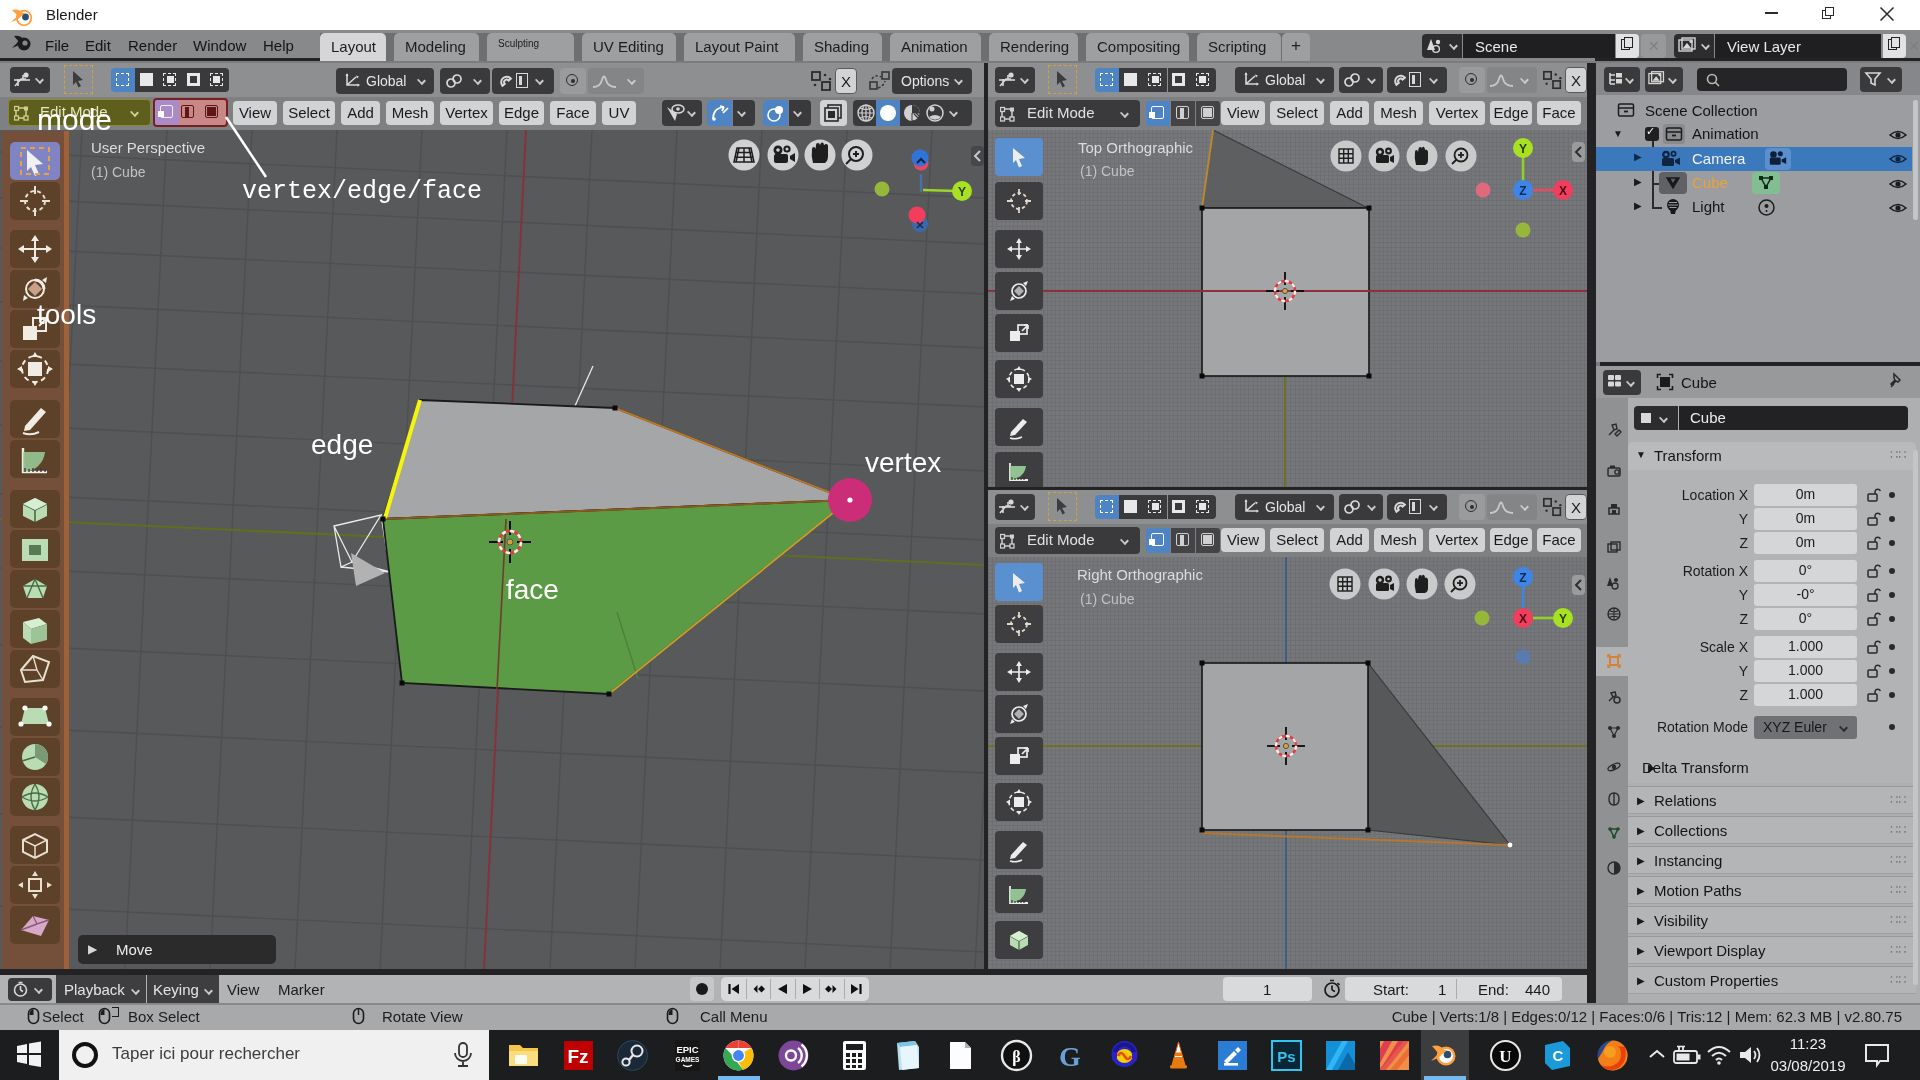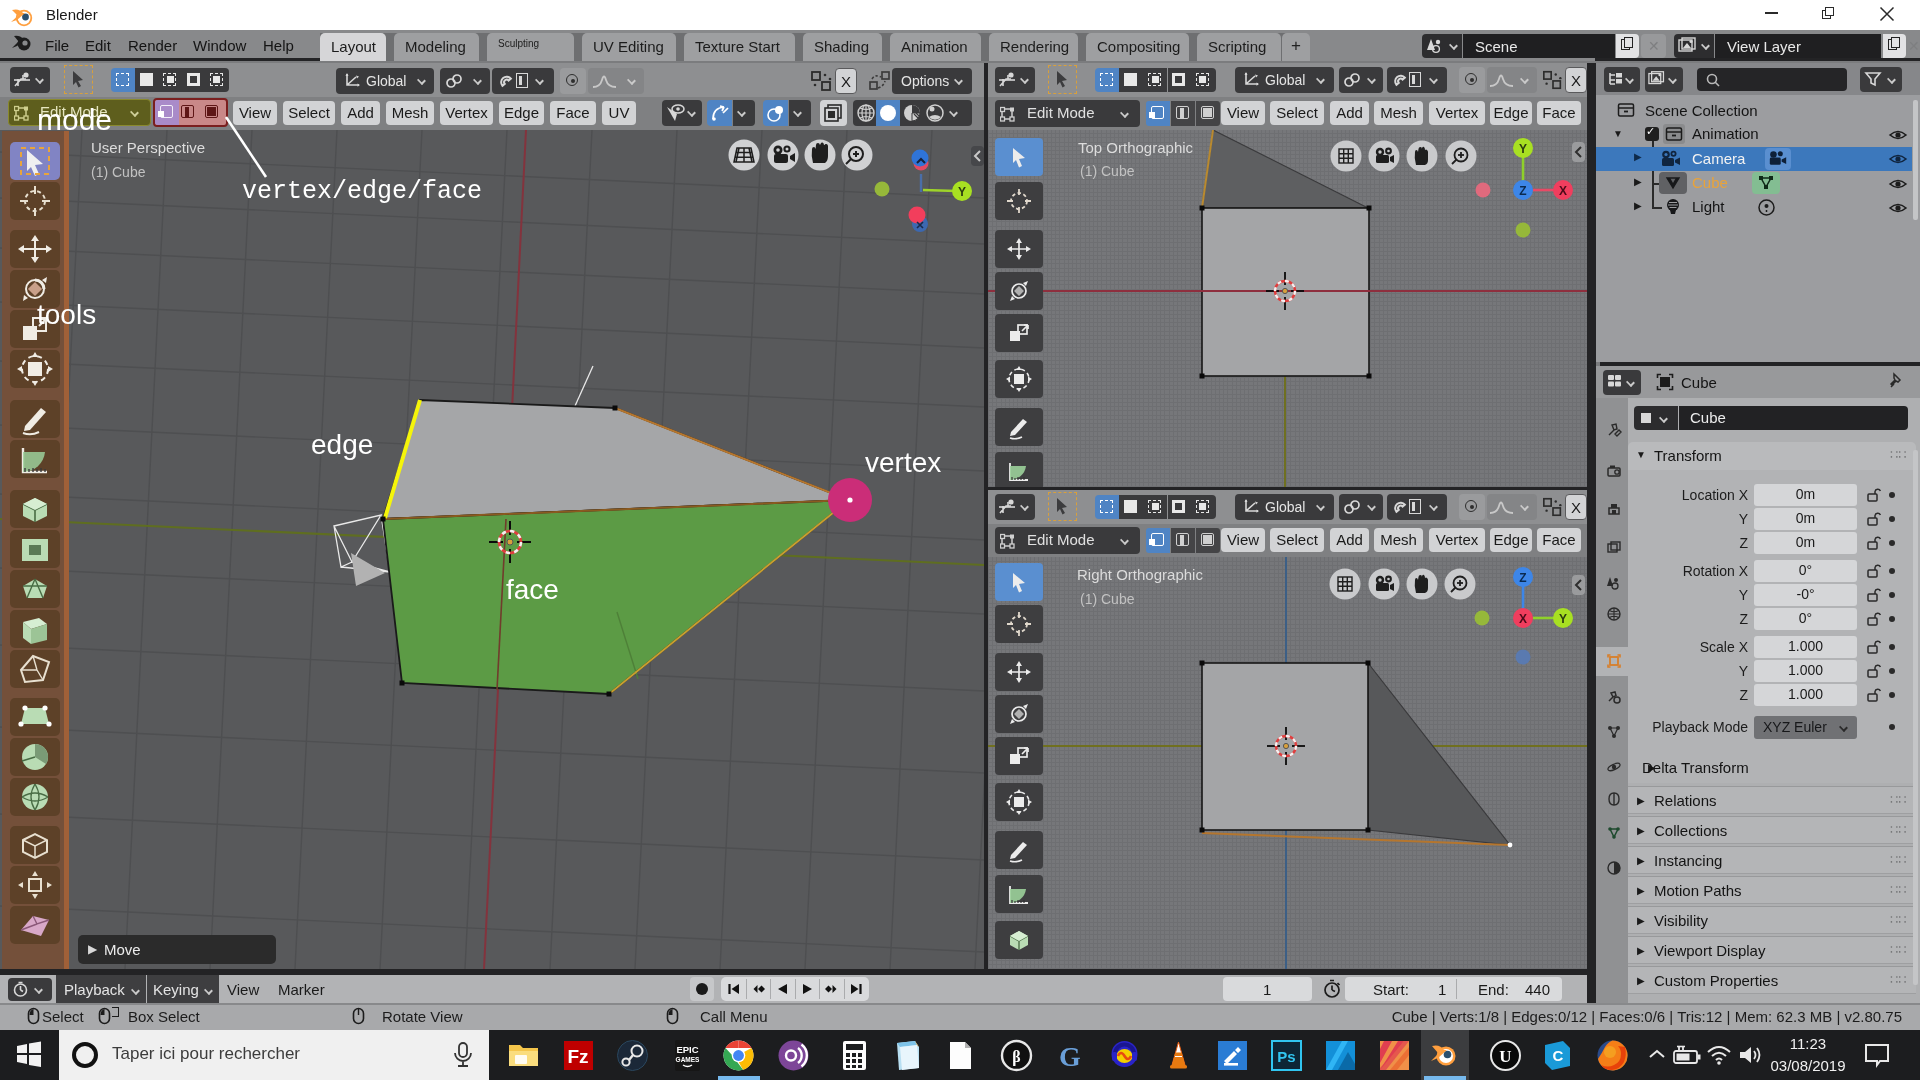--- a/index.html
+++ b/index.html
@@ -43,21 +43,21 @@
 <div class="a" style="left:320px;top:33px;width:970px;height:28px;background:#6e6f71"></div>
 <div class="a" style="left:320px;top:33px;width:66px;height:28px;background:#d6d6d8;border-radius:5px 5px 0 0"></div>
 <div class="t" style="left:331px;top:38px;font-size:15px;color:#1c1c1c">Layout</div>
 <div class="a" style="left:394px;top:33px;width:85px;height:28px;background:#9e9fa1;border-radius:5px 5px 0 0"></div>
 <div class="t" style="left:405px;top:38px;font-size:15px;color:#1c1c1c">Modeling</div>
 <div class="a" style="left:487px;top:33px;width:87px;height:28px;background:#9e9fa1;border-radius:5px 5px 0 0"></div>
 <div class="t" style="left:498px;top:38px;font-size:10px;color:#1c1c1c">Sculpting</div>
 <div class="a" style="left:582px;top:33px;width:94px;height:28px;background:#9e9fa1;border-radius:5px 5px 0 0"></div>
 <div class="t" style="left:593px;top:38px;font-size:15px;color:#1c1c1c">UV Editing</div>
 <div class="a" style="left:684px;top:33px;width:111px;height:28px;background:#9e9fa1;border-radius:5px 5px 0 0"></div>
-<div class="t" style="left:695px;top:38px;font-size:15px;color:#1c1c1c">Texture Start</div>
+<div class="t" style="left:695px;top:38px;font-size:15px;color:#1c1c1c">Layout Paint</div>
 <div class="a" style="left:803px;top:33px;width:79px;height:28px;background:#9e9fa1;border-radius:5px 5px 0 0"></div>
 <div class="t" style="left:814px;top:38px;font-size:15px;color:#1c1c1c">Shading</div>
 <div class="a" style="left:890px;top:33px;width:91px;height:28px;background:#9e9fa1;border-radius:5px 5px 0 0"></div>
 <div class="t" style="left:901px;top:38px;font-size:15px;color:#1c1c1c">Animation</div>
 <div class="a" style="left:989px;top:33px;width:89px;height:28px;background:#9e9fa1;border-radius:5px 5px 0 0"></div>
 <div class="t" style="left:1000px;top:38px;font-size:15px;color:#1c1c1c">Rendering</div>
 <div class="a" style="left:1086px;top:33px;width:103px;height:28px;background:#9e9fa1;border-radius:5px 5px 0 0"></div>
 <div class="t" style="left:1097px;top:38px;font-size:15px;color:#1c1c1c">Compositing</div>
 <div class="a" style="left:1197px;top:33px;width:84px;height:28px;background:#9e9fa1;border-radius:5px 5px 0 0"></div>
 <div class="t" style="left:1208px;top:38px;font-size:15px;color:#1c1c1c">Scripting</div>
@@ -438,21 +438,21 @@
     <path d="M22 5 L19 10 L25 10 Z M22 33 L19 28 L25 28 Z M5 19 L10 16 L10 22 Z M39 19 L34 16 L34 22 Z" fill="#e8e0d0"></path>
     <rect x="16" y="13" width="12" height="12" fill="none" stroke="#e8e0d0" stroke-width="2"></rect>
   </svg>
 <div class="a" style="left:10px;top:906px;width:50px;height:38px;background:#5d4128;border-radius:5px"></div>
 <svg class="a" style="left:13px;top:906px" width="44" height="38" viewBox="0 0 44 38">
     <path d="M8 24 L20 10 L36 14 L28 30 Z" fill="#d8a8c8"></path>
     <path d="M20 10 L24 18 L36 14 M8 24 L24 18" stroke="#8a5878" stroke-width="1.4" fill="none"></path>
   </svg>
 <div class="a" style="left:78px;top:935px;width:198px;height:29px;background:#2b2b2b;border-radius:5px"></div>
 <div class="t" style="left:88px;top:942px;font-size:12px;color:#d8d8d8">▶</div>
-<div class="t" style="left:104px;top:941px;font-size:15px;color:#ececec">Move</div>
+<div class="t" style="left:116px;top:941px;font-size:15px;color:#ececec">Move</div>
 <div class="t" style="left:37px;top:103px;font-size:30px;color:#fff">mode</div>
 <div class="t" style="left:37px;top:299px;font-size:28px;color:#fff">tools</div>
 <div class="t" style="left:311px;top:429px;font-size:28px;color:#fff">edge</div>
 <div class="t" style="left:865px;top:447px;font-size:28px;color:#fff">vertex</div>
 <div class="t" style="left:506px;top:574px;font-size:28px;color:#fff">face</div>
 <div class="t" style="left:242px;top:177px;font-size:25px;color:#fff;font-family:'Liberation Mono',monospace">vertex/edge/face</div>
 <svg class="a" style="left:220px;top:115px" width="52" height="66" viewBox="0 0 52 66">
     <line x1="6" y1="2" x2="46" y2="62" stroke="#fff" stroke-width="2.6"></line>
   </svg>
 <div class="a" style="left:988px;top:63px;width:599px;height:34px;background:#8e8f91"></div>
@@ -1051,21 +1051,21 @@
     <path d="M10 7 L10 4.5 A2.8 2.8 0 0 1 15.4 4" fill="none" stroke="#2a2a2a" stroke-width="1.5"></path>
   </svg>
 <div class="a" style="left:1889px;top:668px;width:6px;height:6px;background:#2a2a2a;border-radius:50%"></div>
 <div class="t" style="left:1748px;top:687px;font-size:14px;color:#1c1c1c;transform:translateX(-100%)">Z</div>
 <div class="fieldrow" style="left:1754px;top:684px;width:103px;height:22px;line-height:21px">1.000</div>
 <svg class="a" style="left:1865px;top:687px" width="16" height="16" viewBox="0 0 16 16">
     <rect x="3" y="7" width="9" height="7" rx="1" fill="none" stroke="#2a2a2a" stroke-width="1.5"></rect>
     <path d="M10 7 L10 4.5 A2.8 2.8 0 0 1 15.4 4" fill="none" stroke="#2a2a2a" stroke-width="1.5"></path>
   </svg>
 <div class="a" style="left:1889px;top:692px;width:6px;height:6px;background:#2a2a2a;border-radius:50%"></div>
-<div class="t" style="left:1748px;top:719px;font-size:14px;color:#1c1c1c;transform:translateX(-100%)">Playback Mode</div>
+<div class="t" style="left:1748px;top:719px;font-size:14px;color:#1c1c1c;transform:translateX(-100%)">Rotation Mode</div>
 <div class="a" style="left:1754px;top:716px;width:103px;height:23px;background:#707174;border-radius:3px"></div>
 <div class="t" style="left:1763px;top:719px;font-size:14px;color:#17181a">XYZ Euler</div>
 <div class="chevd" style="left:1840px;top:724px"></div>
 <div class="a" style="left:1889px;top:724px;width:6px;height:6px;background:#2a2a2a;border-radius:50%"></div>
 <div class="t" style="left:1648px;top:762px;font-size:10px;color:#1a1a1a">▶</div>
 <div class="t" style="left:1642px;top:759px;font-size:15px;color:#141414">Delta Transform</div>
 <div class="a" style="left:1628px;top:786px;width:288px;height:28px;background:#b4b5b7;border-top:1px solid #98999b;border-bottom:1px solid #9e9fa1"></div>
 <div class="t" style="left:1637px;top:795px;font-size:10px;color:#1a1a1a">▶</div>
 <div class="t" style="left:1654px;top:792px;font-size:15px;color:#141414">Relations</div>
 <div class="t" style="left:1890px;top:792px;font-size:13px;color:#77787a">∷∷</div>

